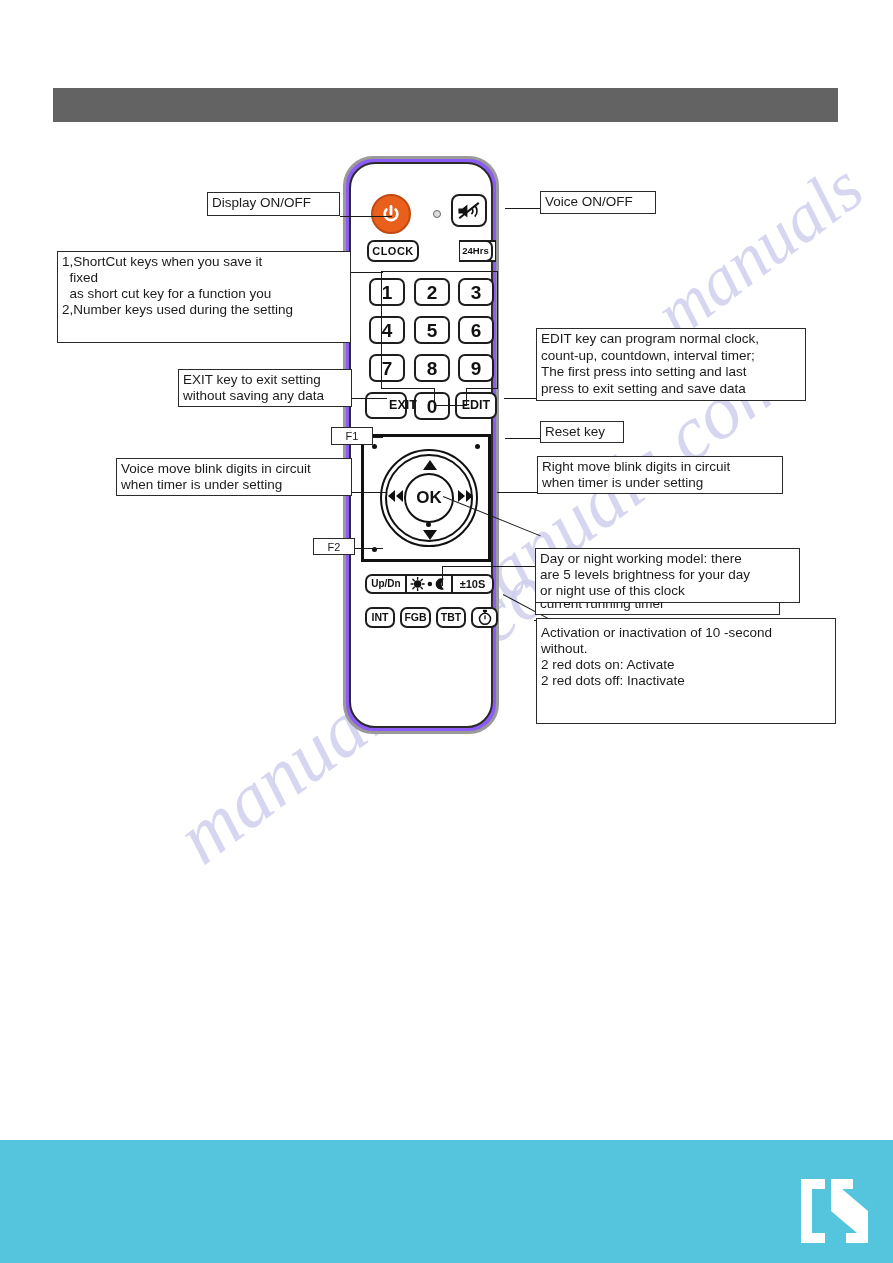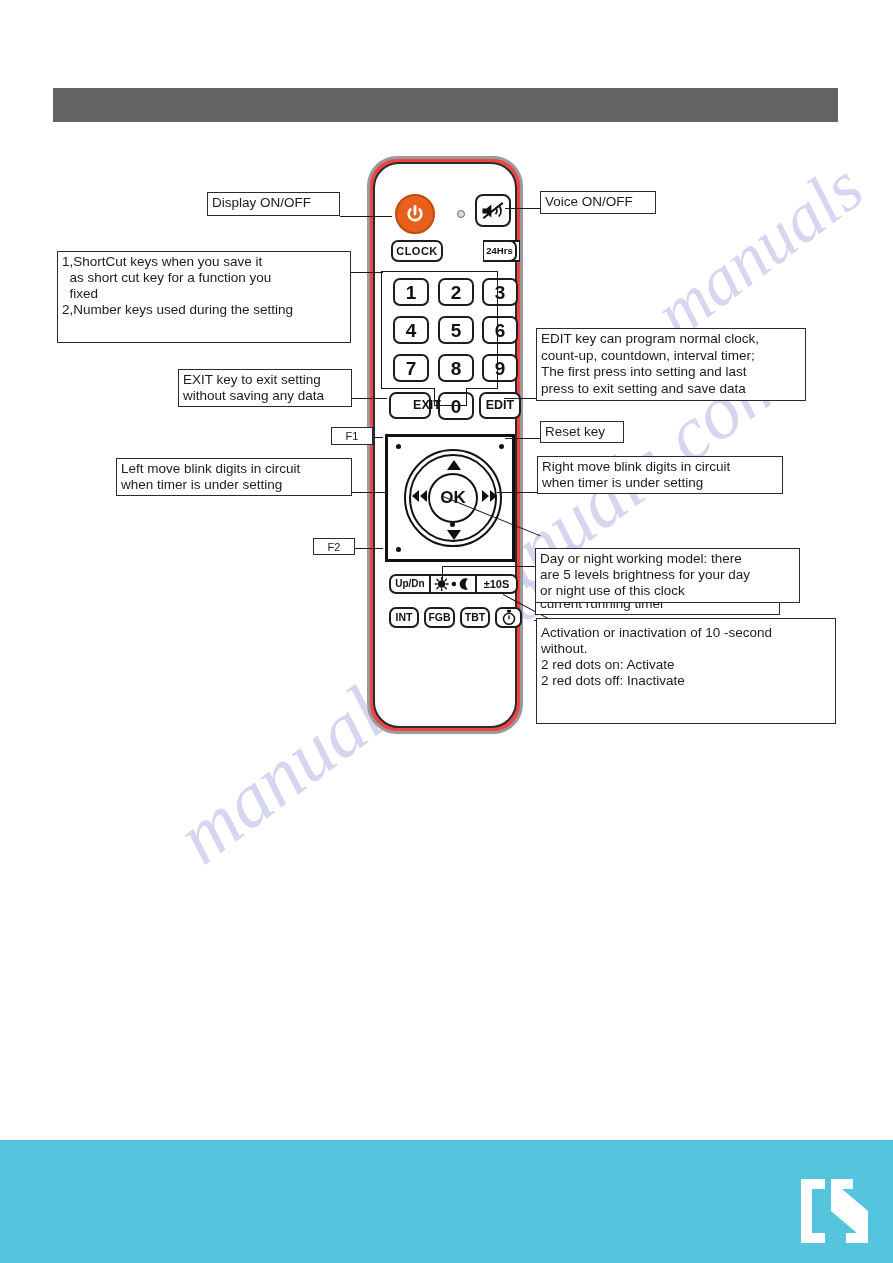--- a/index.html
+++ b/index.html
@@ -33,22 +33,22 @@
   .footer-band{
     position:absolute;left:0;top:1140px;width:893px;height:123px;
     background:#55c5dd;z-index:3;
   }
   .logo{
     position:absolute;right:18px;bottom:16px;width:78px;height:72px;z-index:4;
   }
 
   
   .remote{
-    position:absolute;left:367px;top:156px;width:156px;height:578px;z-index:4;
-    border:3px solid #9a9a9a;border-radius:30px;background:#ef4444;
+    position:absolute;left:343px;top:156px;width:156px;height:578px;z-index:4;
+    border:3px solid #9a9a9a;border-radius:30px;background:#8b5cf6;
     box-sizing:border-box;
   }
   .remote-inner{
     position:absolute;left:3px;top:3px;right:3px;bottom:3px;
     border:2px solid #2b2b2b;border-radius:26px;box-sizing:border-box;background:#fff;
   }
 
   .key{
     position:absolute;box-sizing:border-box;
     border:2px solid #1d1d1d;border-radius:7px;background:#fff;
@@ -301,43 +301,43 @@
   <div class="callout c-small" style="left:207px;top:192px;width:133px;height:24px;">
     <div>Display ON/OFF</div>
   </div>
 
   <div class="callout c-small" style="left:540px;top:191px;width:116px;height:23px;">
     <div>Voice ON/OFF</div>
   </div>
 
   <div class="callout c-small" style="left:57px;top:251px;width:294px;height:92px;">
     <div>1,ShortCut keys when you save it</div>
+    <div>  fixed</div>
     <div>  as short cut key for a function you</div>
-    <div>  fixed</div>
     <div>2,Number keys used during the setting</div>
   </div>
 
   <div class="callout c-small" style="left:178px;top:369px;width:174px;height:38px;">
     <div>EXIT key to exit setting</div>
     <div>without saving any data</div>
   </div>
 
   <div class="callout c-med" style="left:536px;top:328px;width:270px;height:73px;">
     <div>EDIT key can program normal clock,</div>
     <div>count-up, countdown, interval timer;</div>
     <div>The first press into setting and last</div>
     <div>press to exit setting and save data</div>
   </div>
 
   <div class="callout c-small" style="left:540px;top:421px;width:84px;height:22px;">
     <div>Reset key</div>
   </div>
 
   <div class="callout c-small" style="left:116px;top:458px;width:236px;height:38px;">
-    <div>Left move blink digits in circuit</div>
+    <div>Voice move blink digits in circuit</div>
     <div>when timer is under setting</div>
   </div>
 
   <div class="callout c-small" style="left:537px;top:456px;width:246px;height:38px;">
     <div>Right move blink digits in circuit</div>
     <div>when timer is under setting</div>
   </div>
 
   <div class="callout c-small" style="left:535px;top:530px;width:245px;height:38px;margin-top:47px;">
     <div>OK key to start/stop/resume any</div>

